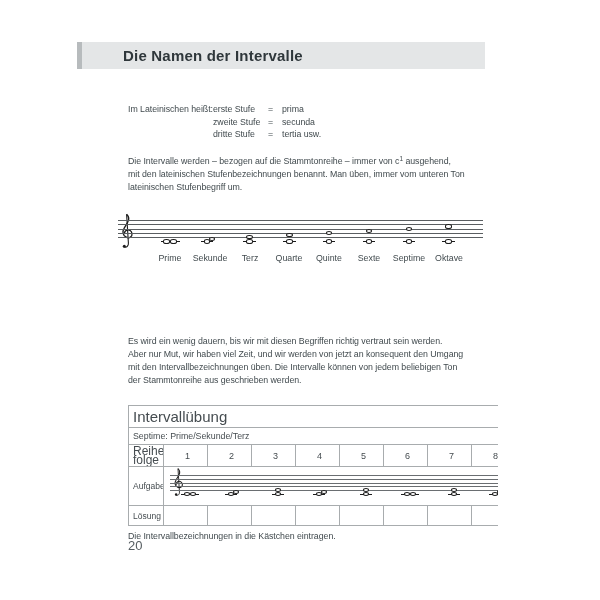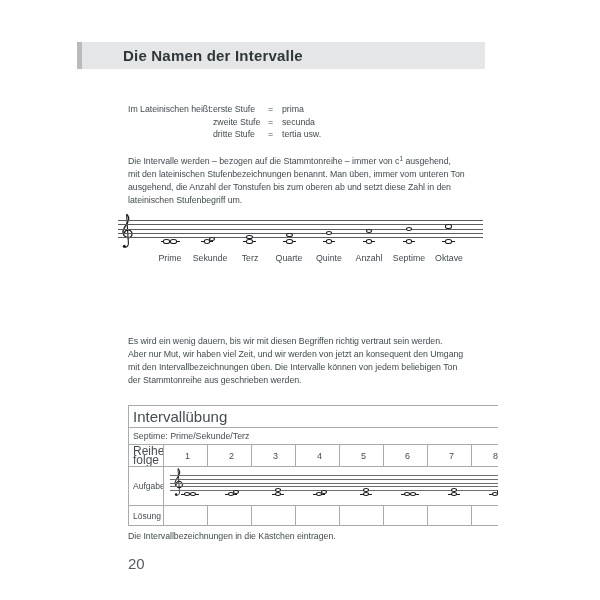--- a/index.html
+++ b/index.html
@@ -37,21 +37,21 @@
   td.r2{height:16px;font-size:8.8px;}
   td.r3{height:21px;}
   td.r4{height:38px;padding:0;}
   td.r5{height:19px;}
   td.num{text-align:center;padding:0;font-size:9px;}
   td.lbl{font-size:12px;line-height:9px;}
   .ministaff{position:relative;width:100%;height:38px;}
   .msline{position:absolute;left:2px;right:4px;height:1px;background:#6a6e71;}
   .endbar{position:absolute;right:3px;top:8px;width:3.5px;height:16px;background:#9aa0a2;}
   .caption{left:128px;top:530px;}
-  .pagenum{left:128px;top:555px;font-size:15px;color:#565d61;}
+  .pagenum{left:128px;top:538px;font-size:13px;color:#565d61;}
 </style>
 </head>
 <body>
 
 <div class="page">
 
   <div class="abs banner">
     <h1>Die Namen der Intervalle</h1>
   </div>
 
@@ -71,21 +71,20 @@
     <div class="lat-row">
       <span class="st">dritte Stufe</span>
       <span class="eq">=</span>
       <span>tertia usw.</span>
     </div>
   </div>
 
   <div class="abs txt" style="left:128px;top:152px;">
     <div><span>Die Intervalle werden – bezogen auf die Stammtonreihe – immer von c</span><sup>1</sup><span> ausgehend,</span></div>
     <div>mit den lateinischen Stufenbezeichnungen benannt. Man üben, immer vom unteren Ton</div>
-    <div>ausgehend, die Anzahl der Tonstufen bis zum oberen ab und setzt diese Zahl in den</div>
     <div>lateinischen Stufenbegriff um.</div>
   </div>
 
   <div class="abs staff" id="mainStaff">
     <svg class="clef-main" viewBox="0 0 16 40">
       <path d="M8.6 2.2 C11 4.5 11.3 7.5 9.6 10.4 L6.2 16.2 C4.0 19.8 4.8 23.6 8.2 25.2 C11.4 26.7 14.4 24.6 14.0 21.6 C13.6 18.9 11.2 17.4 9.0 18.1 C7.2 18.7 6.3 20.3 6.8 22.0" fill="none" stroke="#1c1c1c" stroke-width="1.3"></path>
       <path d="M8.6 2.2 L10.4 31.0 C10.7 34.2 8.4 36.0 5.8 34.8" fill="none" stroke="#1c1c1c" stroke-width="1.1"></path>
       <circle cx="6.3" cy="34.2" r="1.5" fill="#1c1c1c"></circle>
     </svg>
   <div class="sline" style="top: 0px;"></div>
@@ -132,21 +131,21 @@
         <div class="ledger" style="left: 324.35px; top: 21px; width: 12.5px;"></div>
         <div class="note-head" style="left: 327.35px; top: 19.4px; width: 6.5px; height: 4.2px;"></div>
         <div class="note-head" style="left: 327.35px; top: 4.35px; width: 6.5px; height: 4.2px;"></div>
       </div>
     </div>
   <span class="ivl-label" style="left:139px;">Prime</span>
   <span class="ivl-label" style="left:179px;">Sekunde</span>
   <span class="ivl-label" style="left:219px;">Terz</span>
   <span class="ivl-label" style="left:258px;">Quarte</span>
   <span class="ivl-label" style="left:298px;">Quinte</span>
-  <span class="ivl-label" style="left:338px;">Anzahl</span>
+  <span class="ivl-label" style="left:338px;">Sexte</span>
   <span class="ivl-label" style="left:378px;">Septime</span>
   <span class="ivl-label" style="left:418px;">Oktave</span>
 
   <div class="abs txt" style="left:128px;top:335px;">
     <div>Es wird ein wenig dauern, bis wir mit diesen Begriffen richtig vertraut sein werden.</div>
     <div>Aber nur Mut, wir haben viel Zeit, und wir werden von jetzt an konsequent den Umgang</div>
     <div>mit den Intervallbezeichnungen üben. Die Intervalle können von jedem beliebigen Ton</div>
     <div>der Stammtonreihe aus geschrieben werden.</div>
   </div>
 

